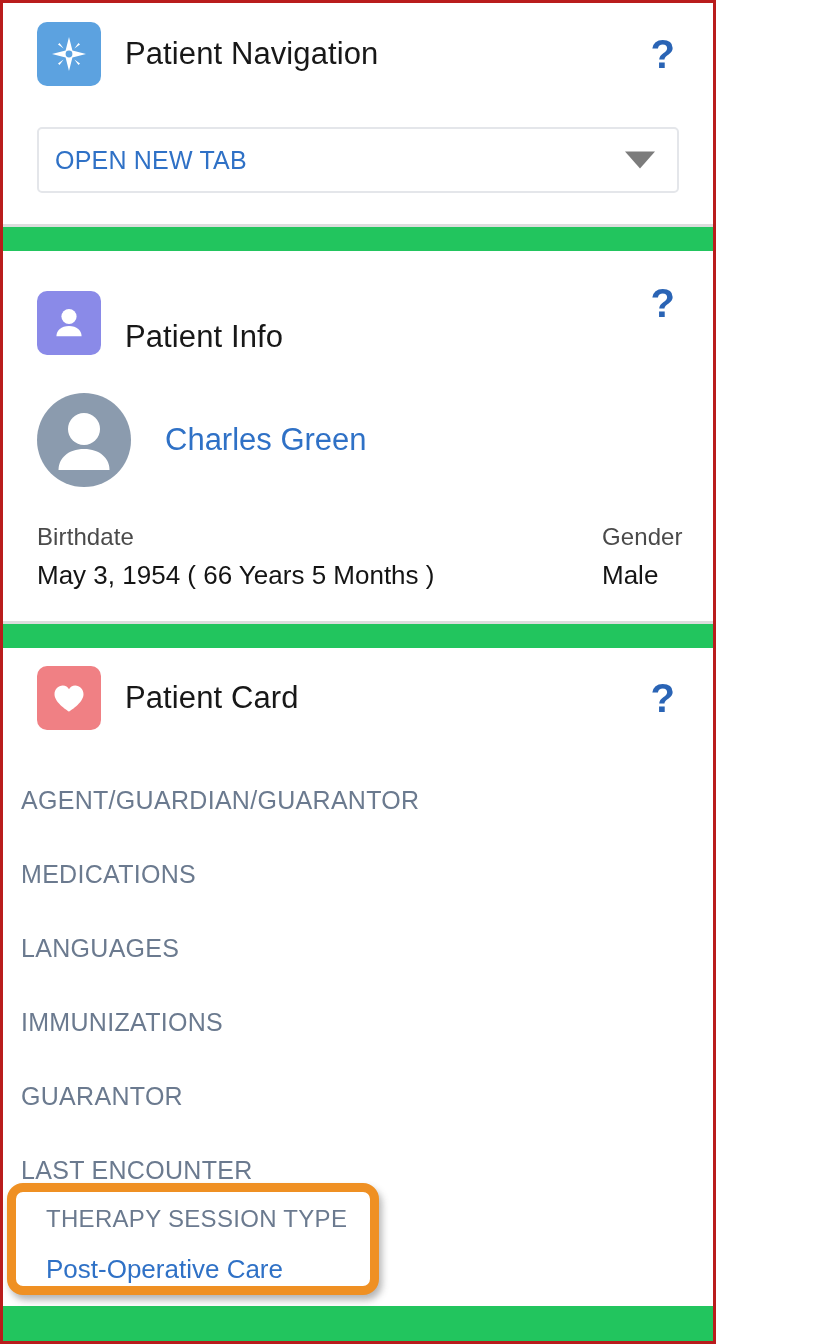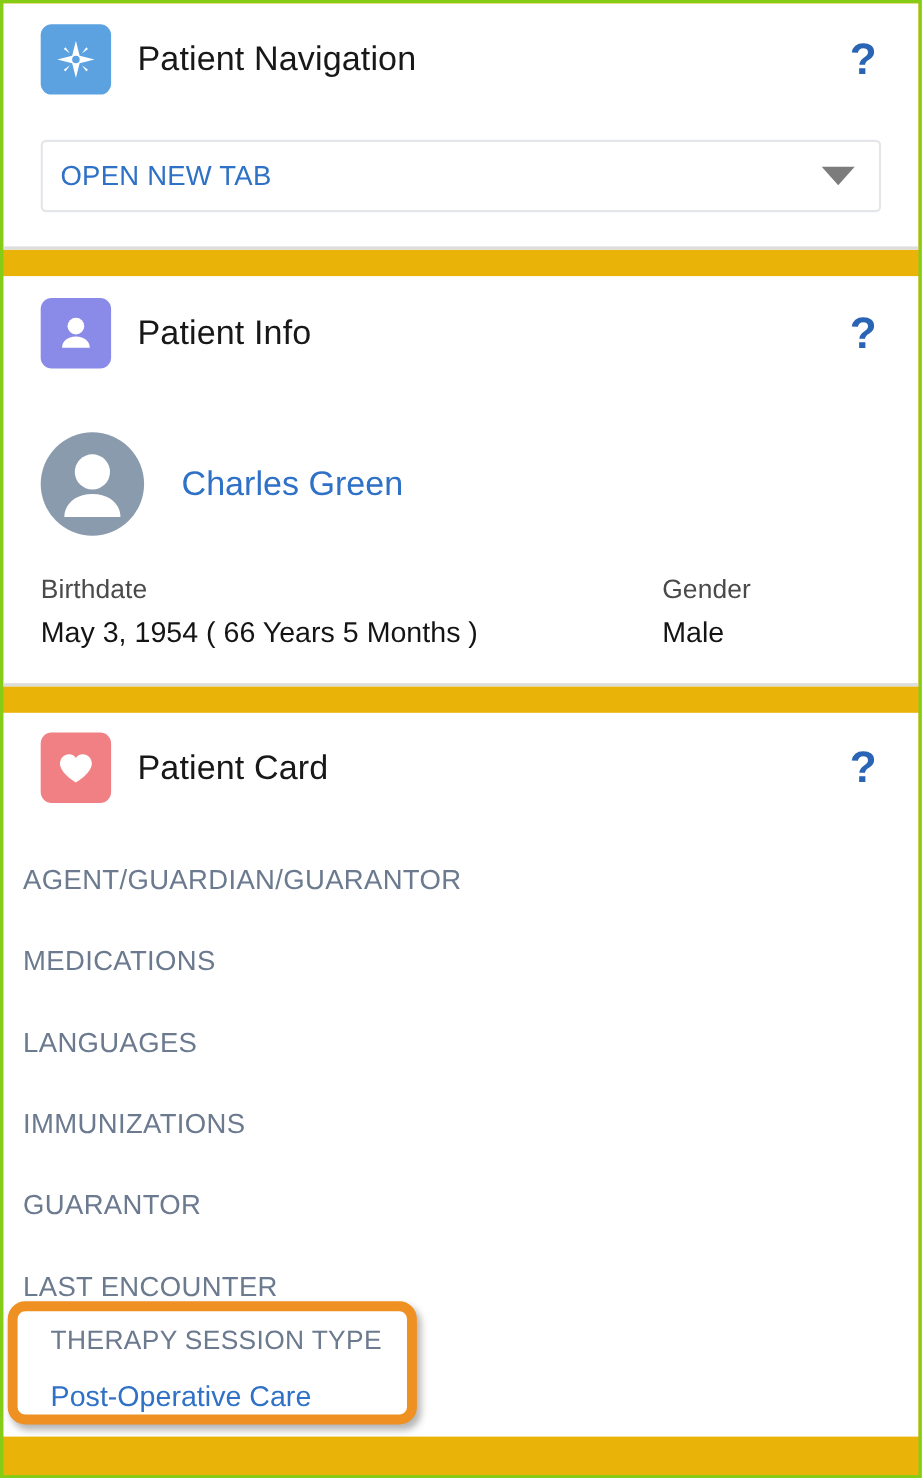--- a/index.html
+++ b/index.html
@@ -7,25 +7,25 @@
     padding: 0;
     background: #ffffff;
   }
   body {
     font-family: "Liberation Sans", sans-serif;
     -webkit-font-smoothing: antialiased;
   }
 
   #screen {
     position: relative;
-    width: 838px;
+    width: 716px;
     height: 1344px;
-    background: #eab308;
+    background: #22c55e;
     box-sizing: border-box;
-    border: 3px solid #84cc16;
+    border: 3px solid #b91c1c;
     overflow: hidden;
   }
 
   
   .section {
     position: relative;
     box-sizing: border-box;
     background: #ffffff;
   }
   .divider {
@@ -214,21 +214,21 @@
     <div class="nav-select-wrap">
       <span class="nav-select-label">OPEN NEW TAB</span>
       <span class="caret"></span>
     </div>
 
     <div style="height:31px;"></div>
     <div class="divider"></div>
   </div>
 
   <div class="section">
-    <div class="sec-head" style="height:104px;margin-top:24px;">
+    <div class="sec-head" style="height:104px;margin-top:24px;align-items:flex-end;">
       <div class="sq-icon" style="background:#8a8ae8;">
         <svg width="40" height="40" viewBox="0 0 40 40">
           <circle cx="20" cy="13.5" r="7.6" fill="#ffffff"></circle>
           <path d="M20 23 C12.2 23 7.4 27.6 7.4 33.2 L32.6 33.2 C32.6 27.6 27.8 23 20 23 Z" fill="#ffffff"></path>
         </svg>
       </div>
       <div class="sec-title">Patient Info</div>
       <div class="help-q">?</div>
     </div>
 

